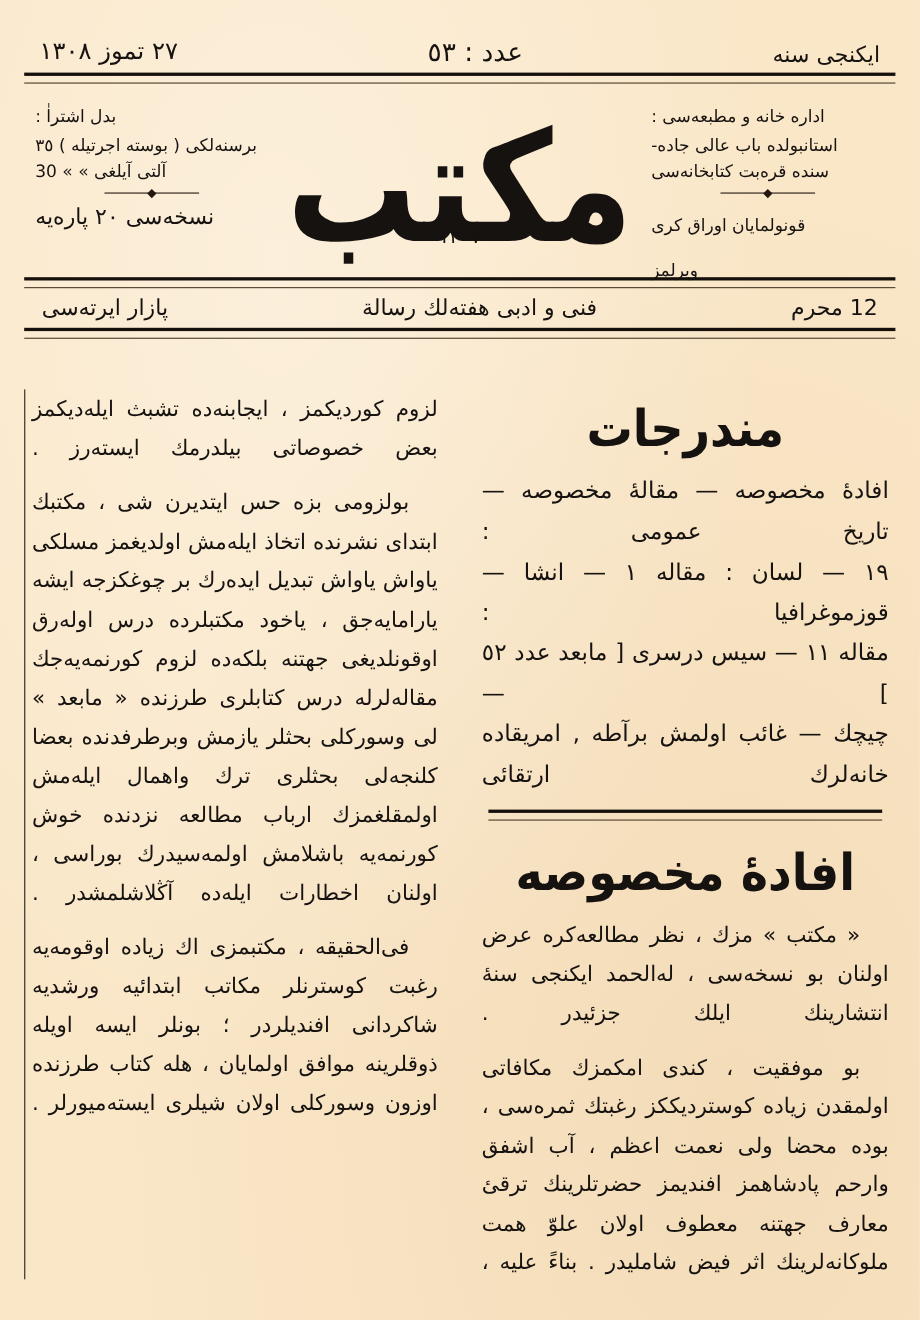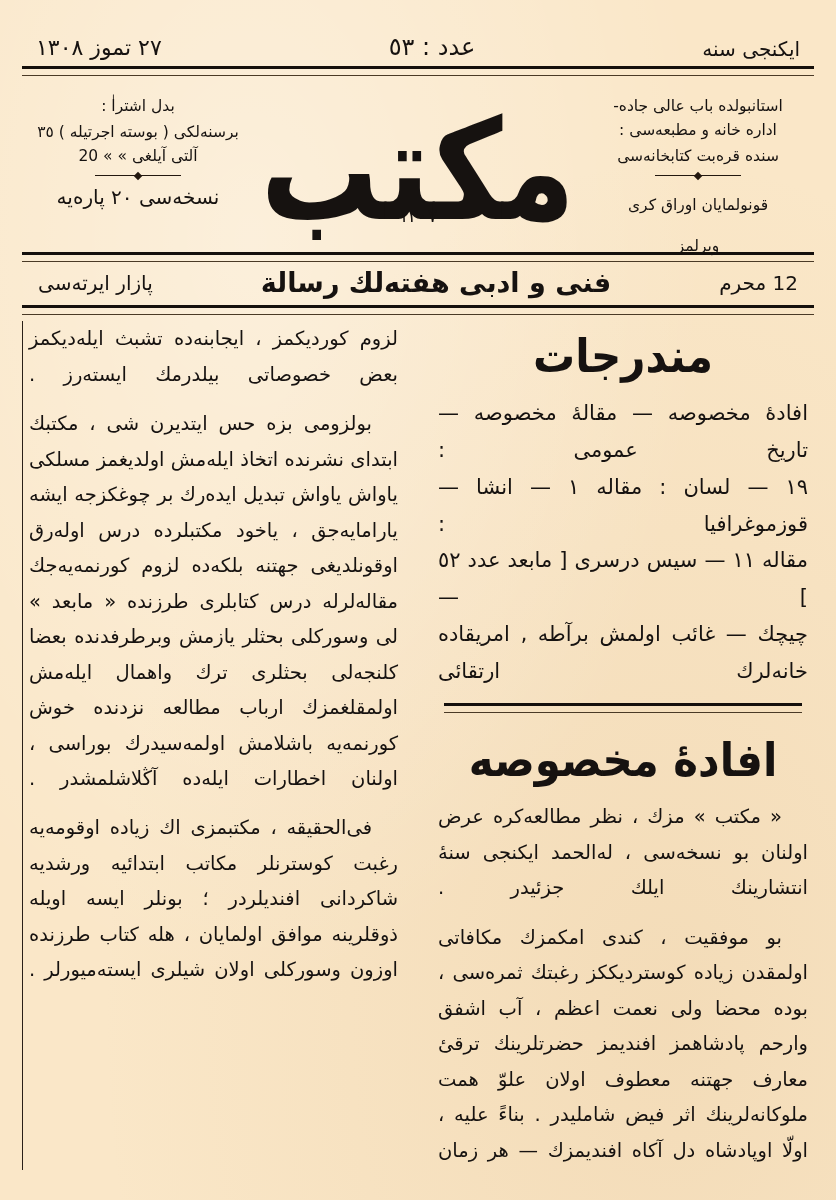--- a/index.html
+++ b/index.html
@@ -56,21 +56,21 @@
     position:relative;
     display:flex;align-items:flex-start;justify-content:space-between;
     padding:12px 10px 0 10px;
     height:176px;
     box-sizing:border-box;
   }
   .side-block{
     width:212px;
     font-size:15.5px;
     line-height:1.55;
-    text-align:center;
+    text-align:left;
     padding-top:6px;
   }
   .side-block .ln{white-space:nowrap;}
   .side-block .head{margin-bottom:2px;}
   .side-block .note{margin-top:18px;font-size:15.5px;line-height:1.5;}
   .side-block .price{font-size:20px;margin-top:4px;white-space:nowrap;}
 
   .logo{
     flex:1;
     position:relative;
@@ -95,35 +95,36 @@
     letter-spacing:1px;
   }
 
   
   .subbar{
     display:flex;align-items:center;justify-content:space-between;
     padding:5px 16px 7px 16px;
     font-size:20px;
   }
   .subbar .slogan{
-    font-size:27px;
-    font-weight:700;
+    font-size:20px;
+    font-weight:400;
     letter-spacing:.5px;
   }
 
   
   .columns{
     display:flex;
     height:855px;
     padding-top:6px;
     box-sizing:border-box;
   }
   .col{
     box-sizing:border-box;
     overflow:hidden;
+    margin-top:40px;
   }
   .col-right{ width:50%; padding:0 6px 0 20px; }
   .col-left{  width:50%; padding:0 20px 0 6px;
               border-left:1.6px solid #2a2018; }
 
   .section-title{
     text-align:center;
     font-size:42px;
     font-weight:700;
     letter-spacing:-1px;
@@ -159,37 +160,37 @@
     <div class="cell year">ایكنجی سنه</div>
     <div class="cell issue">عدد : ٥٣</div>
     <div class="cell date">٢٧ تموز ١٣٠٨</div>
   </div>
 
   <div class="rule-double"></div>
 
   <div class="masthead">
 
     <div class="side-block">
+      <div class="ln head">اداره خانه و مطبعه‌سی :</div>
       <div class="ln">استانبولده باب عالی جاده-</div>
-      <div class="ln head">اداره خانه و مطبعه‌سی :</div>
       <div class="ln">سنده قره‌بت كتابخانه‌سی</div>
       <div class="mini-rule"></div>
       <div class="note">قونولمایان اوراق كری</div>
       <div class="note">ویرلمز</div>
     </div>
 
     <div class="logo">
       <span class="word">مكتب</span>
       <span class="est">١٣٠٧</span>
     </div>
 
     <div class="side-block">
       <div class="ln head">بدل اشتراٰ :</div>
       <div class="ln">برسنه‌لكی ( بوسته اجرتیله ) ٣٥</div>
-      <div class="ln">آلتی آیلغی        »          »        20</div>
+      <div class="ln">آلتی آیلغی        »          »        30</div>
       <div class="mini-rule"></div>
       <div class="price">نسخه‌سی ٢٠ پاره‌یه</div>
     </div>
   </div>
 
   <div class="rule-double"></div>
 
   <div class="subbar">
     <div>12 محرم</div>
     <div class="slogan">فنی و ادبی هفته‌لك رسالة</div>

